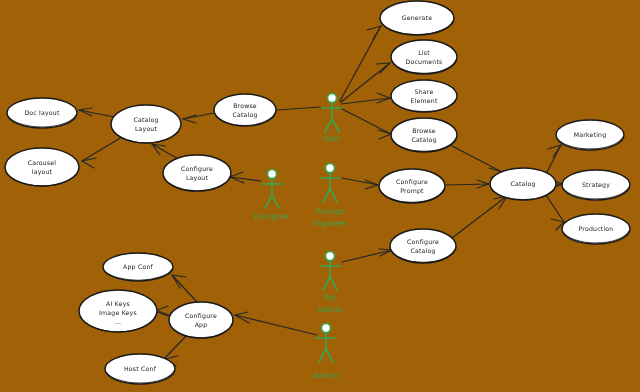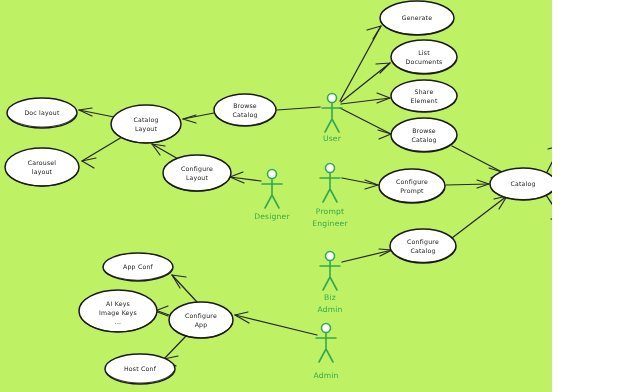--- a/index.html
+++ b/index.html
@@ -2,23 +2,23 @@
 <html><head>
 <meta charset="utf-8">
 <style>
   html, body {
     margin: 0;
     padding: 0;
     background: #ffffff;
   }
   #canvas {
     position: relative;
-    width: 552px;
+    width: 640px;
     height: 392px;
-    background: #bef264;
+    background: #a16207;
     overflow: hidden;
     font-family: "DejaVu Sans", sans-serif;
   }
   #diagram-svg {
     position: absolute;
     top: 0;
     left: 0;
     width: 640px;
     height: 392px;
   }

